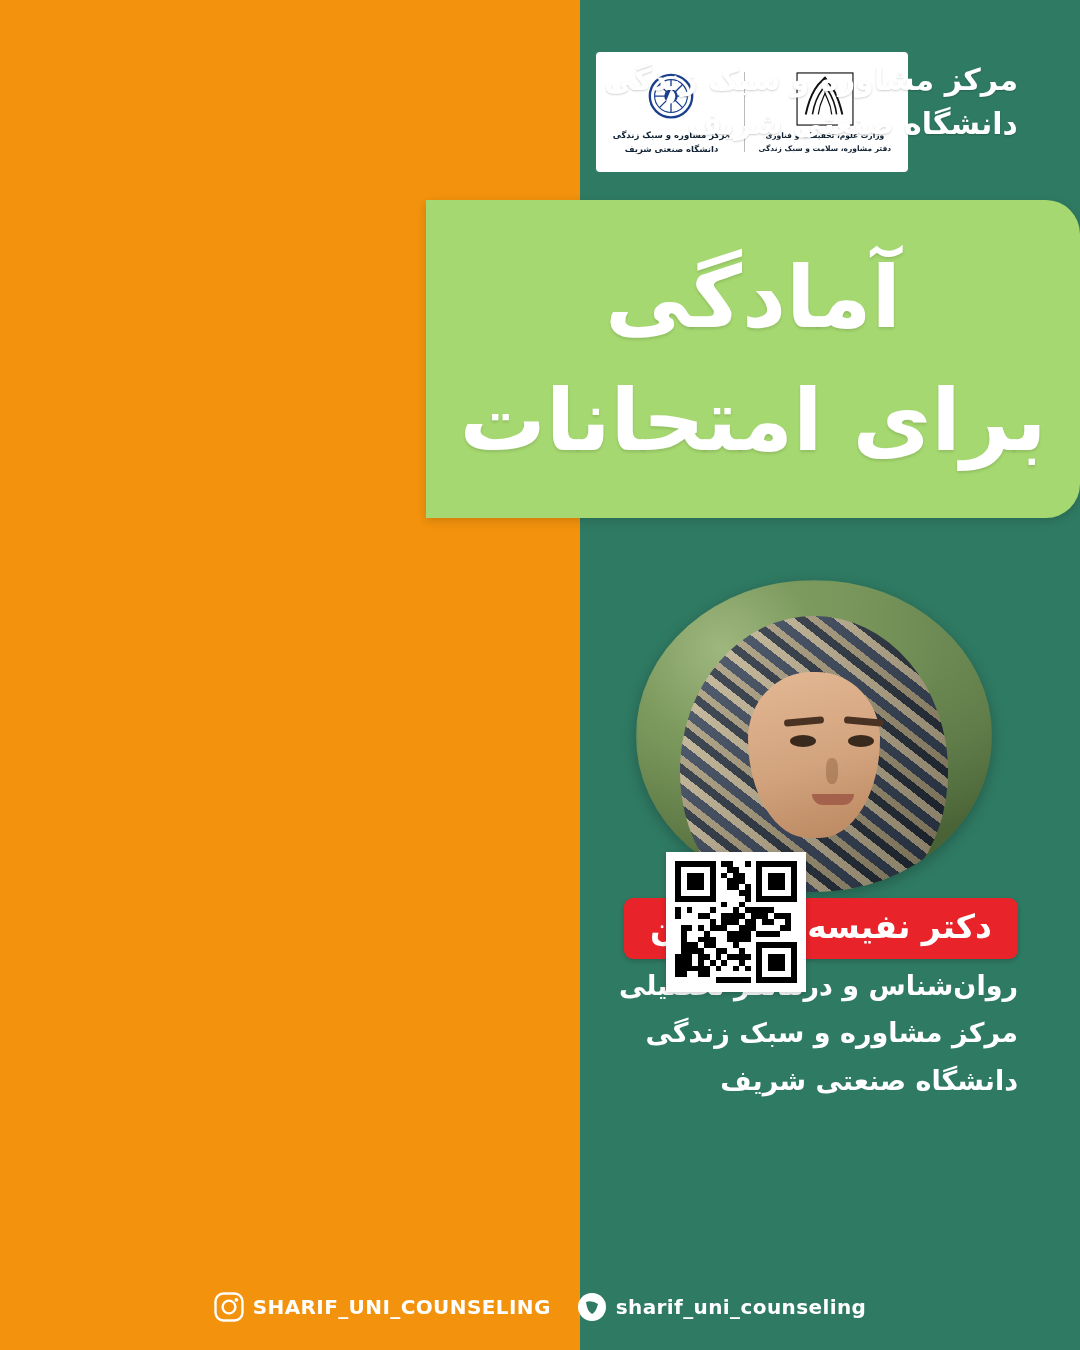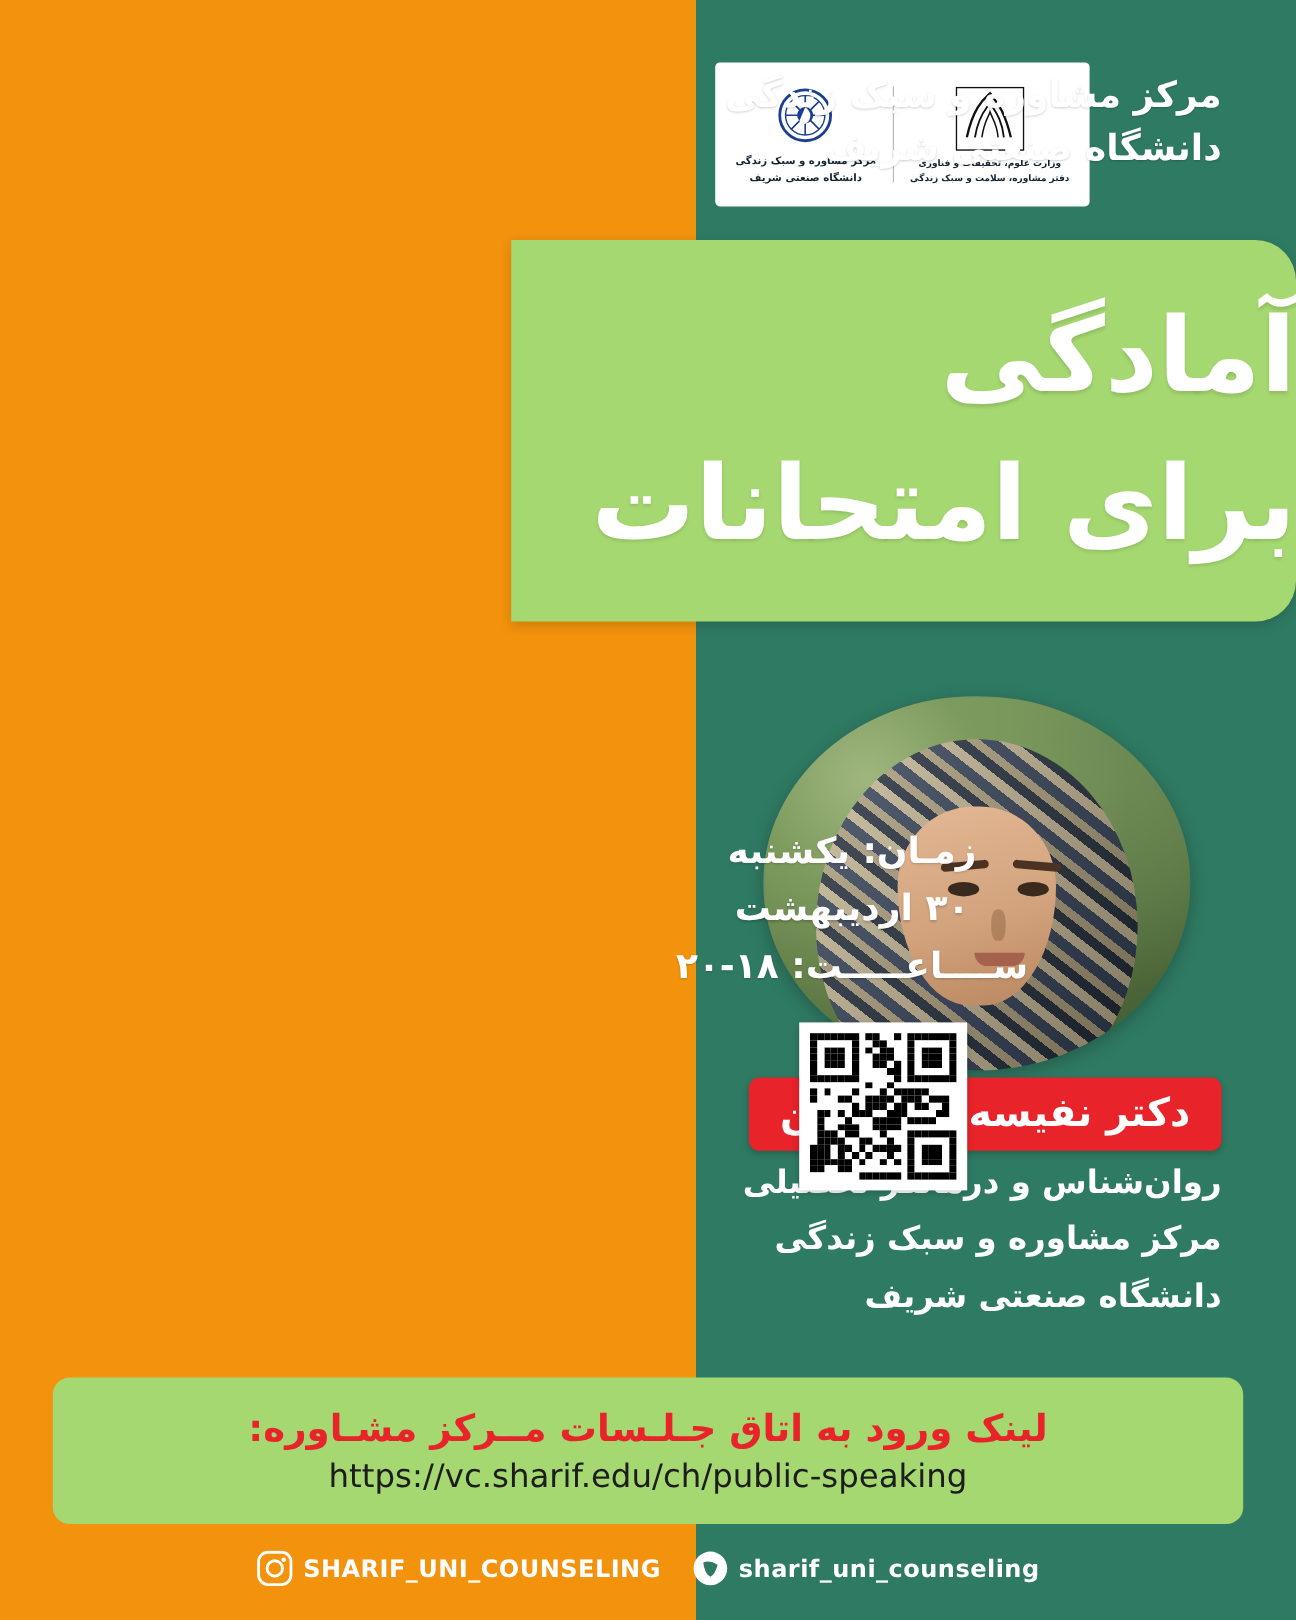--- a/index.html
+++ b/index.html
@@ -90,20 +90,21 @@
     position: absolute;
     top: 200px; left: 426px;
     width: 654px; height: 318px;
     background: #a5d870;
     border-top-left-radius: 0;
     border-bottom-left-radius: 0;
     border-top-right-radius: 34px;
     border-bottom-right-radius: 34px;
     display: flex;
     flex-direction: column;
+    align-items: center;
     justify-content: center;
     gap: 22px;
     box-shadow: 0 3px 10px rgba(0,0,0,.15);
   }
   .title-line {
     color: #ffffff;
     font-weight: bold;
     font-size: 86px;
     line-height: 1.18;
     letter-spacing: -1px;
@@ -342,25 +343,20 @@
     <div class="mouth"></div>
   </div>
 
   <div class="name-badge">دکتر نفیسه نیک‌سخن</div>
   <div class="speaker-lines">
     <div>روان‌شناس و درمانگر تحصیلی</div>
     <div>مرکز مشاوره و سبک زندگی</div>
     <div>دانشگاه صنعتی شریف</div>
   </div>
 
-  <div class="datetime">
-    <div>زمـان: یکشنبه</div>
-    <div>۳۰ اردیبهشت</div>
-    <div>ســــاعـــــت: ۱۸-۲۰</div>
-  </div>
 
   <div class="qr-box">
     <div class="qr-grid" id="qr-grid">
         <i></i>
         <i></i>
         <i></i>
         <i></i>
         <i></i>
         <i></i>
         <i></i>
@@ -794,24 +790,20 @@
         <i style="background: rgb(255, 255, 255);"></i>
         <i style="background: rgb(255, 255, 255);"></i>
         <i style="background: rgb(255, 255, 255);"></i>
         <i style="background: rgb(255, 255, 255);"></i>
         <i style="background: rgb(255, 255, 255);"></i>
         <i style="background: rgb(255, 255, 255);"></i>
         <i style="background: rgb(255, 255, 255);"></i>
       </div>
   </div>
 
-  <div class="link-bar">
-    <div class="link-title">لینک ورود به اتاق جـلـسات مــرکز مشـاوره:</div>
-    <div class="link-url">https://vc.sharif.edu/ch/public-speaking</div>
-  </div>
 
   <div class="socials">
     <div class="social">
       <span class="s-icon">
         <svg viewBox="0 0 30 30" width="30" height="30" aria-hidden="true">
           <rect x="1.5" y="1.5" width="27" height="27" rx="8" fill="none" stroke="#fff" stroke-width="2.4"></rect>
           <circle cx="15" cy="15" r="6.4" fill="none" stroke="#fff" stroke-width="2.4"></circle>
           <circle cx="22.4" cy="7.8" r="1.9" fill="#fff"></circle>
         </svg>
       </span>

